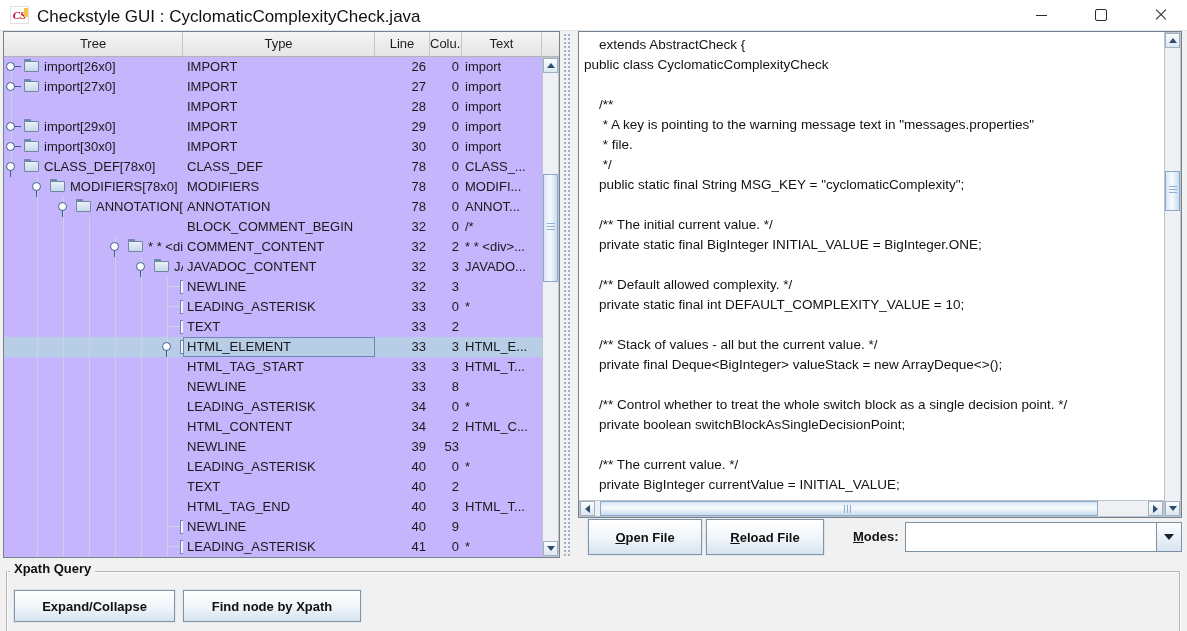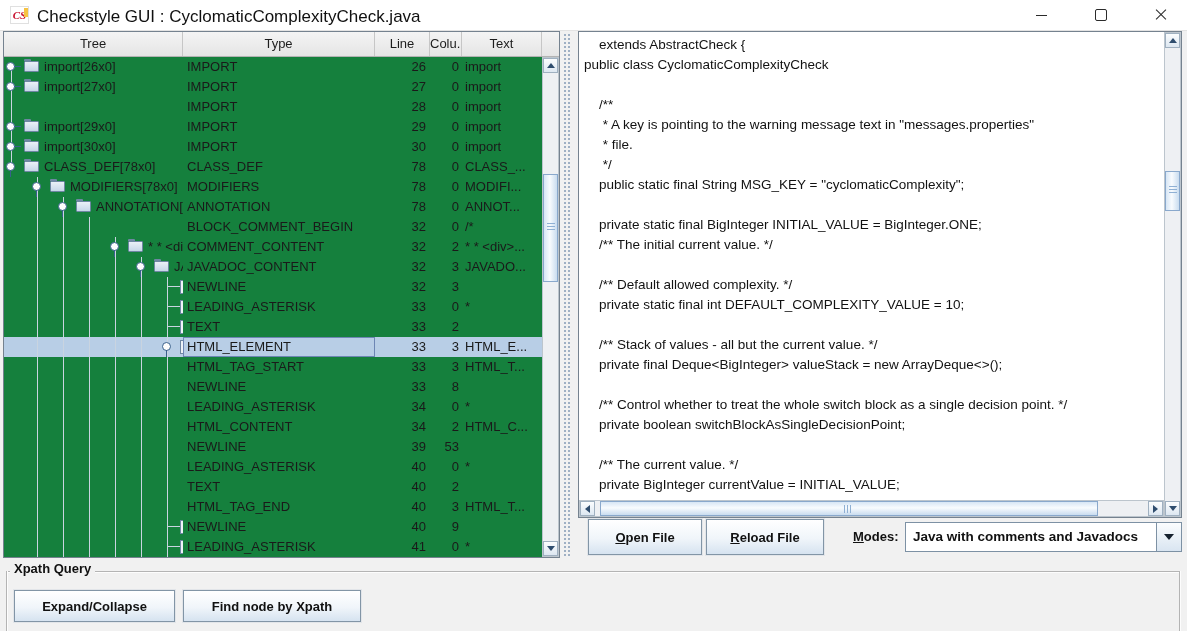--- a/index.html
+++ b/index.html
@@ -18,21 +18,21 @@
   .g-close{position:relative;width:12px;height:12px}
   .g-close::before,.g-close::after{content:'';position:absolute;left:-1px;top:5px;width:14px;height:1px;background:#2b2b2b}
   .g-close::before{transform:rotate(45deg)}.g-close::after{transform:rotate(-45deg)}
   
   .tree-panel{position:absolute;left:3px;top:31px;width:557px;height:527px;background:#fff;
               border:1px solid #75828f;box-sizing:border-box}
   .tree-header{position:absolute;left:0;top:0;width:555px;height:24px;background:linear-gradient(#f4f4f4,#e5e5e5);
                border-bottom:1px solid #b3b3b3;display:flex}
   .th{height:24px;line-height:23px;text-align:center;font-size:13px;color:#1d1d1d;
       border-right:1px solid #c6c6c6;box-sizing:border-box;overflow:hidden;white-space:nowrap;flex:none}
-  .tree-body{position:absolute;left:0;top:25px;width:538px;height:500px;overflow:hidden;background:#15803d}
+  .tree-body{position:absolute;left:0;top:25px;width:538px;height:500px;overflow:hidden;background:#c4b5fd}
   .guide{position:absolute;width:1px;background:#c9d4e0;z-index:3;pointer-events:none}
   .trow{position:relative;height:20px;width:538px}
   .trow.sel{background:#b8cee6}
   .td{position:absolute;top:0;height:20px;font-size:13px;line-height:20px;color:#1a1a1a;
       overflow:hidden;white-space:nowrap;box-sizing:border-box}
   .td.tree{left:0;width:179px}
   .td.type{left:179px;width:192px;padding-left:4px}
   .trow.sel .td.type{box-shadow:inset 0 0 0 1px #6d86b4}
   .td.line{left:371px;width:55px;text-align:right;padding-right:4px}
   .td.colc{left:426px;width:32px;text-align:right;padding-right:3px}
@@ -375,22 +375,22 @@
     <div class="code-view" id="code-view">
         <div class="cl">    extends AbstractCheck {</div>
         <div class="cl">public class CyclomaticComplexityCheck</div>
         <div class="cl"></div>
         <div class="cl">    /**</div>
         <div class="cl">     * A key is pointing to the warning message text in "messages.properties"</div>
         <div class="cl">     * file.</div>
         <div class="cl">     */</div>
         <div class="cl">    public static final String MSG_KEY = "cyclomaticComplexity";</div>
         <div class="cl"></div>
+        <div class="cl">    /** The initial current value. */</div>
         <div class="cl">    private static final BigInteger INITIAL_VALUE = BigInteger.ONE;</div>
-        <div class="cl">    /** The initial current value. */</div>
         <div class="cl"></div>
         <div class="cl">    /** Default allowed complexity. */</div>
         <div class="cl">    private static final int DEFAULT_COMPLEXITY_VALUE = 10;</div>
         <div class="cl"></div>
         <div class="cl">    /** Stack of values - all but the current value. */</div>
         <div class="cl">    private final Deque&lt;BigInteger&gt; valueStack = new ArrayDeque&lt;&gt;();</div>
         <div class="cl"></div>
         <div class="cl">    /** Control whether to treat the whole switch block as a single decision point. */</div>
         <div class="cl">    private boolean switchBlockAsSingleDecisionPoint;</div>
         <div class="cl"></div>
@@ -416,21 +416,20 @@
       <div class="sbtn" style="right:0;top:0">
           <div class="tri-right"></div>
         </div>
     </div>
   </div>
 
   <button class="mbtn" style="left:588px;width:114px"><u>O</u>pen File</button>
   <button class="mbtn" style="left:706px;width:118px"><u>R</u>eload File</button>
   <div class="modes-label"><u>M</u>odes:</div>
   <div class="combo">
-    <div class="combo-value">Java with comments and Javadocs</div>
     <div class="combo-arrow">
         <div class="tri"></div>
       </div>
   </div>
 
   <div class="xpath-line-top"></div>
   <div class="xpath-line-left"></div>
   <div class="xpath-line-right"></div>
   <div class="xpath-title">Xpath Query</div>
   <button class="xbtn" style="left:14px;width:161px">Expand/Collapse</button>

